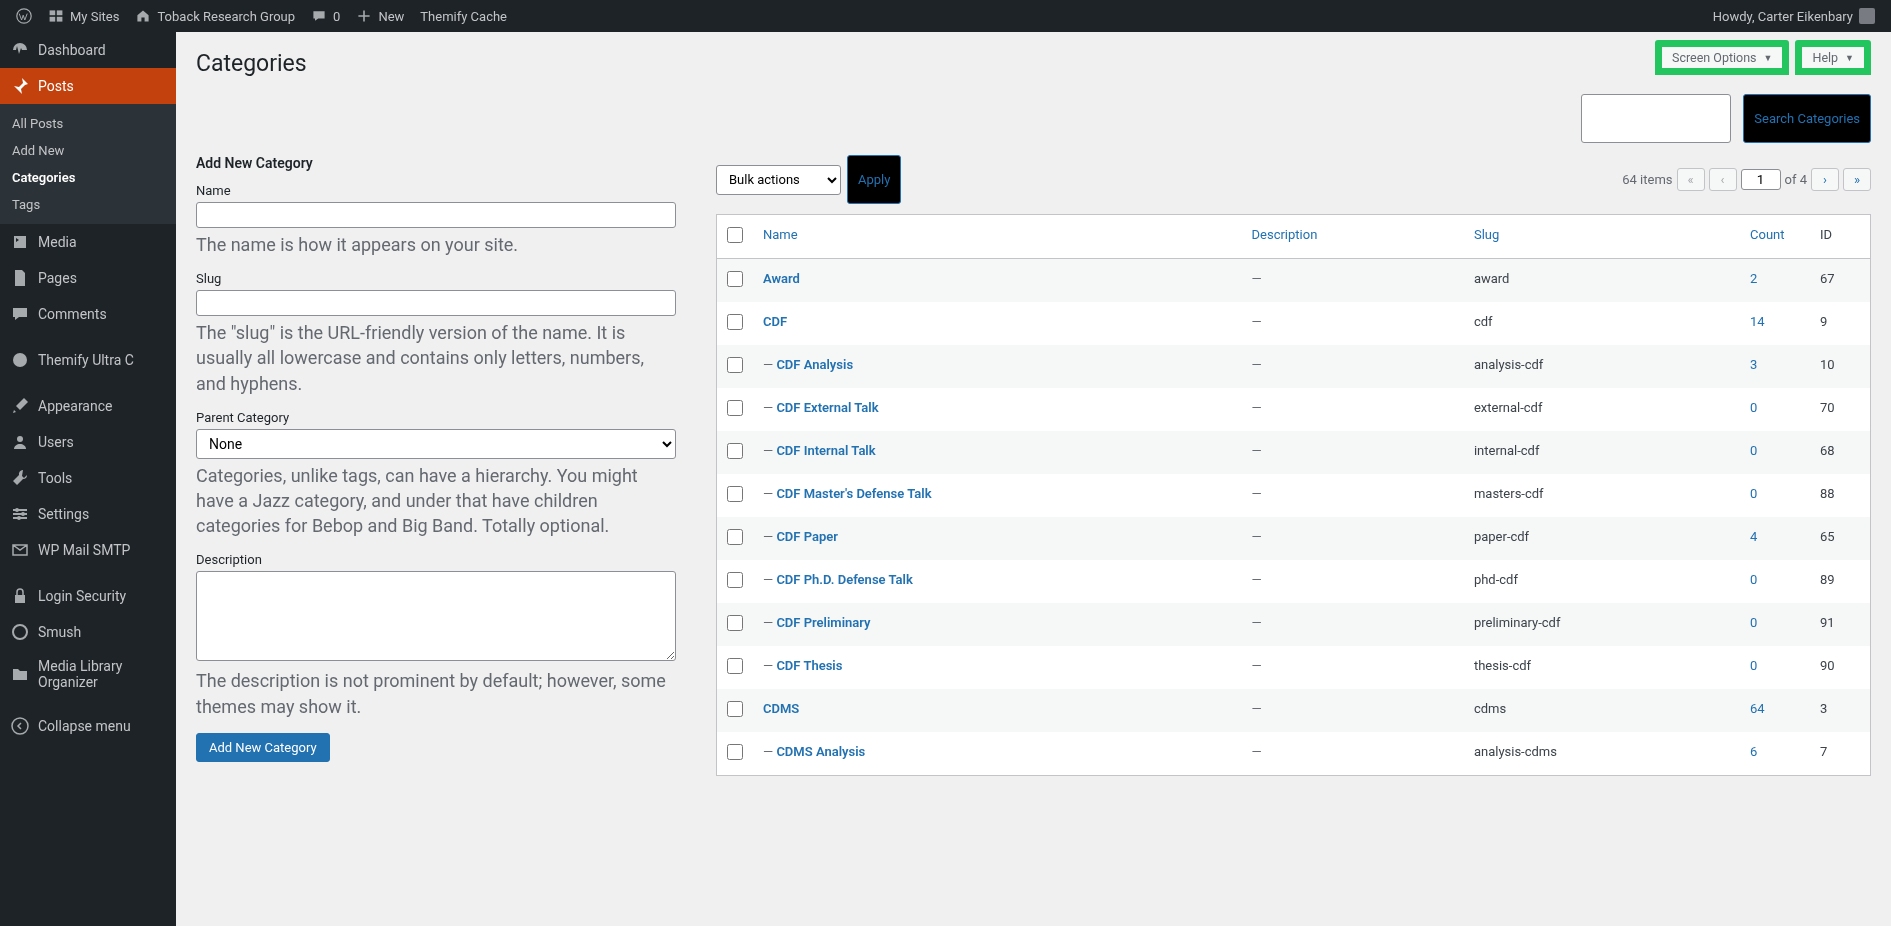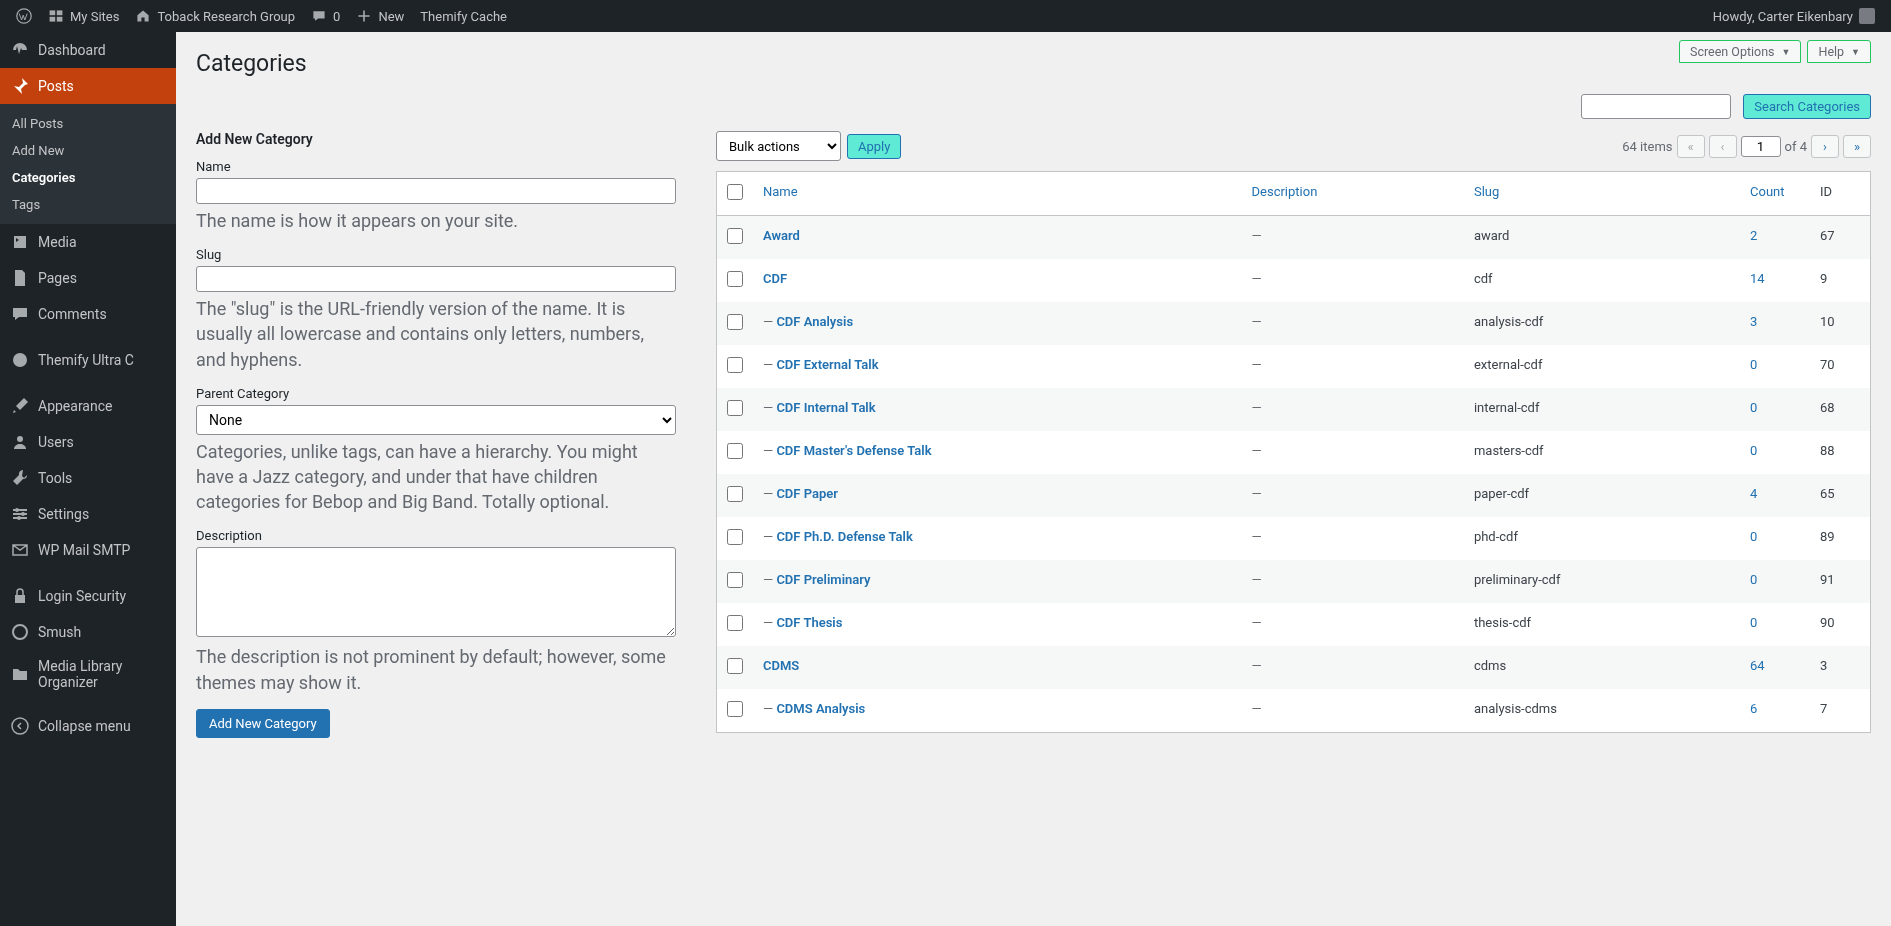--- a/index.html
+++ b/index.html
@@ -17,39 +17,39 @@
 .sidebar .menuitem { display:flex; align-items:center; padding:8px 10px; gap:8px; cursor:pointer; font-size:14px; color:#c3c4c7; }
 .sidebar .menuitem.active { background:#c2410c; color:#fff; }
 .sidebar svg { width:20px; height:20px; fill:#a7aaad; flex-shrink:0; }
 .sidebar .menuitem.active svg { fill:#fff; }
 .submenu { background:#2c3338; padding:6px 0; }
 .submenu .subitem { padding:6px 12px; font-size:13px; color:#c3c4c7; cursor:pointer; }
 .submenu .subitem.current { color:#fff; font-weight:600; }
 
 .main { flex:1; padding:0 20px 40px; }
 .topactions { float:right; padding:8px 0 4px; display:flex; gap:6px; }
-.screenopt { border:1px solid #22c55e; background:#f6f7f7; padding:3px 10px; border-radius:3px 3px 0 0; font-size:12.5px; color:#646970; cursor:pointer; display:flex; align-items:center; gap:4px; }
+.screenopt { border:7px solid #22c55e; background:#f6f7f7; padding:3px 10px; border-radius:3px 3px 0 0; font-size:12.5px; color:#646970; cursor:pointer; display:flex; align-items:center; gap:4px; }
 h1.pagetitle { font-size:23px; font-weight:400; color:#1d2327; padding:18px 0 9px; clear:left; }
 
 .cols { display:flex; gap:40px; margin-top:12px; }
 .leftcol { width:38%; max-width:480px; }
 .rightcol { flex:1; }
 
 .formwrap h2 { font-size:14px; font-weight:600; margin-bottom:12px; color:#1d2327; }
 .field { margin-bottom:14px; }
 .field label { display:block; font-size:13px; margin-bottom:4px; color:#1d2327; }
 .field input[type=text], .field select, .field textarea { width:100%; border:1px solid #8c8f94; border-radius:3px; padding:4px 8px; font-size:14px; background:#fff; }
 .field textarea { height:90px; resize:both; }
 .field select { height:30px; }
 .helptext { font-size:18px; color:#646970; margin-top:4px; line-height:1.4; }
 .btn-primary { background:#2271b1; border:1px solid #2271b1; color:#fff; padding:6px 12px; border-radius:3px; font-size:13px; cursor:pointer; }
 
 .tablenav { display:flex; align-items:center; margin-bottom:10px; }
 .tablenav select { border:1px solid #8c8f94; border-radius:3px; padding:3px 24px 3px 8px; font-size:13px; height:30px; background:#fff; }
-.btn-secondary { border:1px solid #2271b1; background:#5eead4; color:#2271b1; padding:4px 10px; border-radius:3px; font-size:13px; cursor:pointer; margin-left:6px; }
+.btn-secondary { border:1px solid #2271b1; background:#000000; color:#2271b1; padding:16px 10px; border-radius:3px; font-size:13px; cursor:pointer; margin-left:6px; }
 .tablenav .pag { margin-left:auto; display:flex; align-items:center; gap:4px; font-size:13px; color:#646970; }
 .pagbtn { border:1px solid #c3c4c7; background:#f6f7f7; padding:3px 8px; border-radius:3px; color:#2271b1; cursor:pointer; min-width:28px; text-align:center; }
 .pagbtn.disabled { color:#a7aaad; background:#f6f7f7; cursor:default; }
 .paginput { width:40px; text-align:center; border:1px solid #8c8f94; border-radius:3px; padding:2px 4px; }
 
 .searchrow { display:flex; justify-content:flex-end; margin:8px 0 8px; gap:6px; }
 .searchrow input[type=text]{ border:1px solid #8c8f94; border-radius:3px; padding:3px 8px; width:150px; }
 
 table.listtable { width:100%; border-spacing:0; background:#fff; border:1px solid #c3c4c7; }
 table.listtable th, table.listtable td { padding:12px 10px; text-align:left; vertical-align:top; font-size:13px; }

